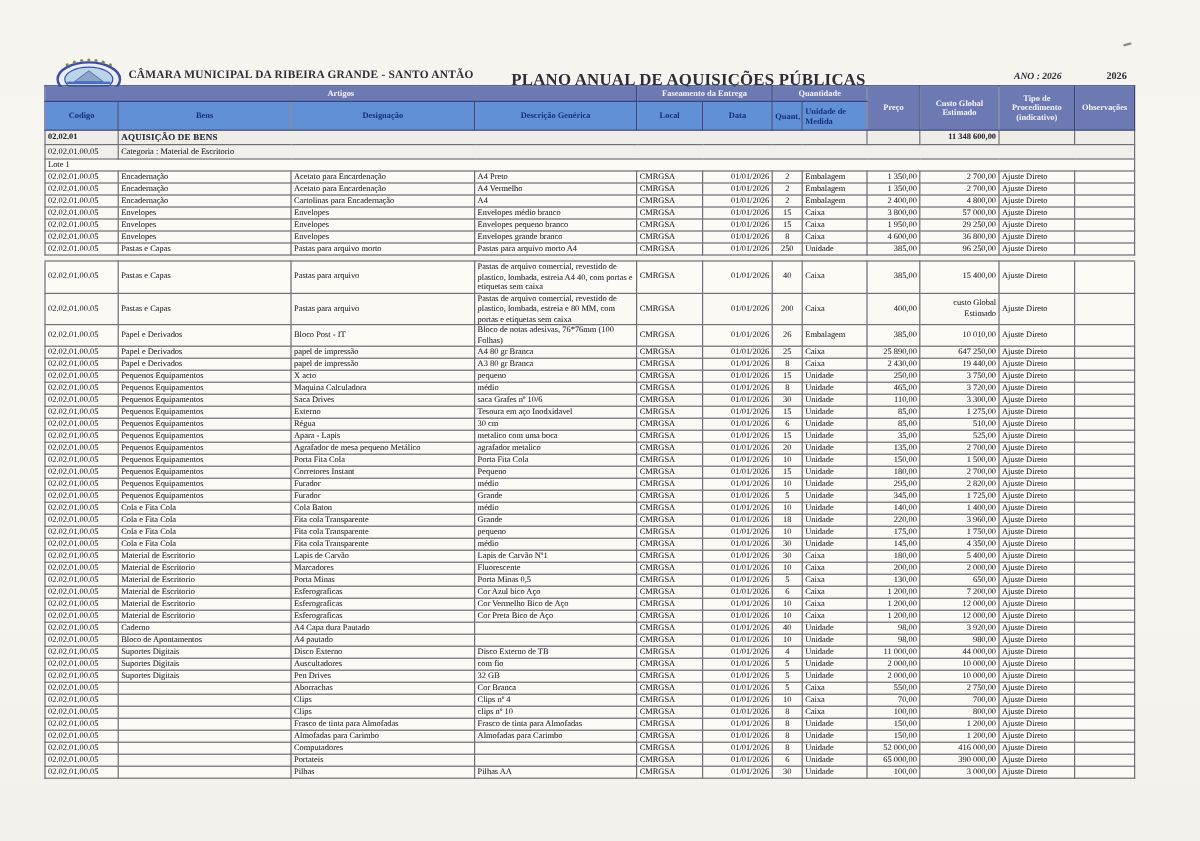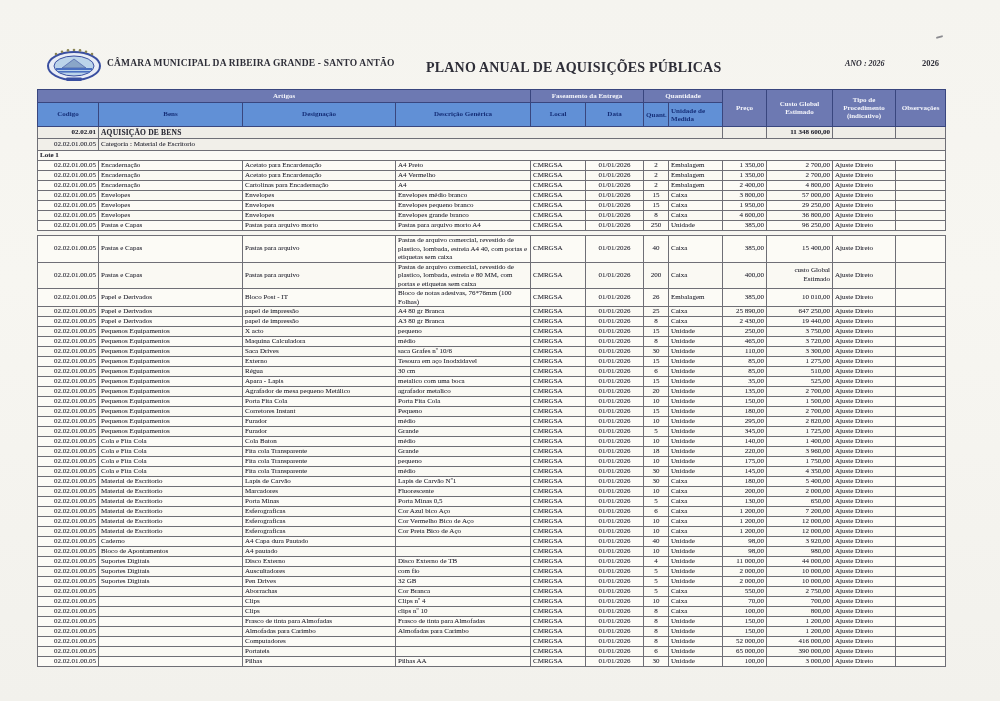--- a/index.html
+++ b/index.html
@@ -13,48 +13,48 @@
   
   .doc-header{position:absolute;left:0;top:0;width:1000px;height:84px;}
   .logo{position:absolute;left:46px;top:48px;width:56px;height:34px;}
   .org-name{position:absolute;left:107px;top:58px;font-size:9.5px;font-weight:bold;letter-spacing:.2px;}
   .doc-title{position:absolute;left:396px;top:60px;font-size:14px;font-weight:bold;letter-spacing:.2px;margin-left:30px;}
   .year-label{position:absolute;left:845px;top:59px;font-size:8px;font-weight:bold;font-style:italic;}
   .year-note{position:absolute;left:922px;top:58px;font-size:8.5px;font-weight:bold;}
   .corner-mark{position:absolute;left:936px;top:36px;width:7px;height:2px;background:#8b8b90;transform:rotate(-15deg);border-radius:1px;}
   
   table.plan{
-    position:absolute;left:37px;top:89px;width:908px;
+    position:absolute;left:37px;top:71px;width:908px;
     border-collapse:collapse;table-layout:fixed;
     font-size:7px;line-height:9px;
   }
   .plan th,.plan td{border:1px solid #6f6f76;padding:0 2px;vertical-align:middle;overflow:hidden;}
   .plan thead th{font-weight:bold;}
   th.band-dark{background:#6d79b2;color:#f4f5fb;font-size:7px;border-color:#39467e;}
   tr.group-row{height:13px;}
   tr.sub-row{height:24px;}
   th.band-light{background:#6190d6;color:#162f78;font-size:7px;border-color:#39467e;}
   th.wrap{white-space:normal;line-height:8px;}
   
   tr.section-row{height:12px;background:#efede7;}
   tr.section-row td{font-weight:bold;}
   td.section-title{font-size:7.5px;letter-spacing:.2px;}
   tr.categoria-row{height:12px;background:#f1efe9;}
   tr.categoria-row td{font-weight:normal;}
   tr.lote-row{height:10px;background:#fbfaf5;}
-  tr.lote-row td{font-weight:bold;font-size:7px;}
+  tr.lote-row td{font-weight:normal;font-size:7px;}
   tr.spacer-row{height:5px;background:#f6f5f0;}
   tr.spacer-row td{border-left-color:transparent;border-right-color:transparent;}
   
   tbody tr.data-row{height:10px;background:#fcfbf6;}
   tbody tr.data-row:nth-child(odd){background:#faf9f3;}
-  td.c0{text-align:right;}
+  td.c0{text-align:left;}
   td.c1,td.c2,td.c3,td.c4,td.c7{text-align:left;}
   td.c3{line-height:8.5px;}
-  td.c5{text-align:center;}
+  td.c5{text-align:right;}
   td.c6{text-align:center;}
   td.c8,td.c9{text-align:right;}
   td.c10{text-align:left;}
   
   .plan td{text-shadow:0 0 .3px rgba(40,40,60,.35);}
 </style>
 </head>
 <body>
 
 <div class="paper">

